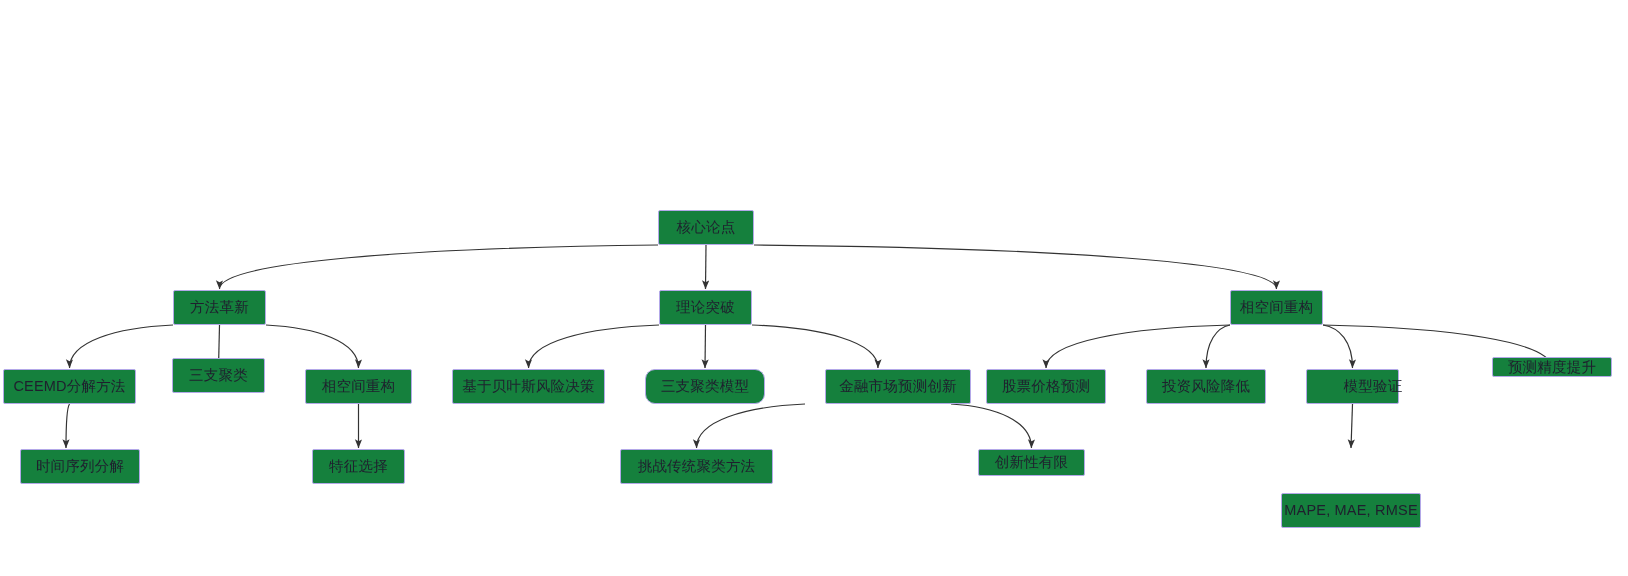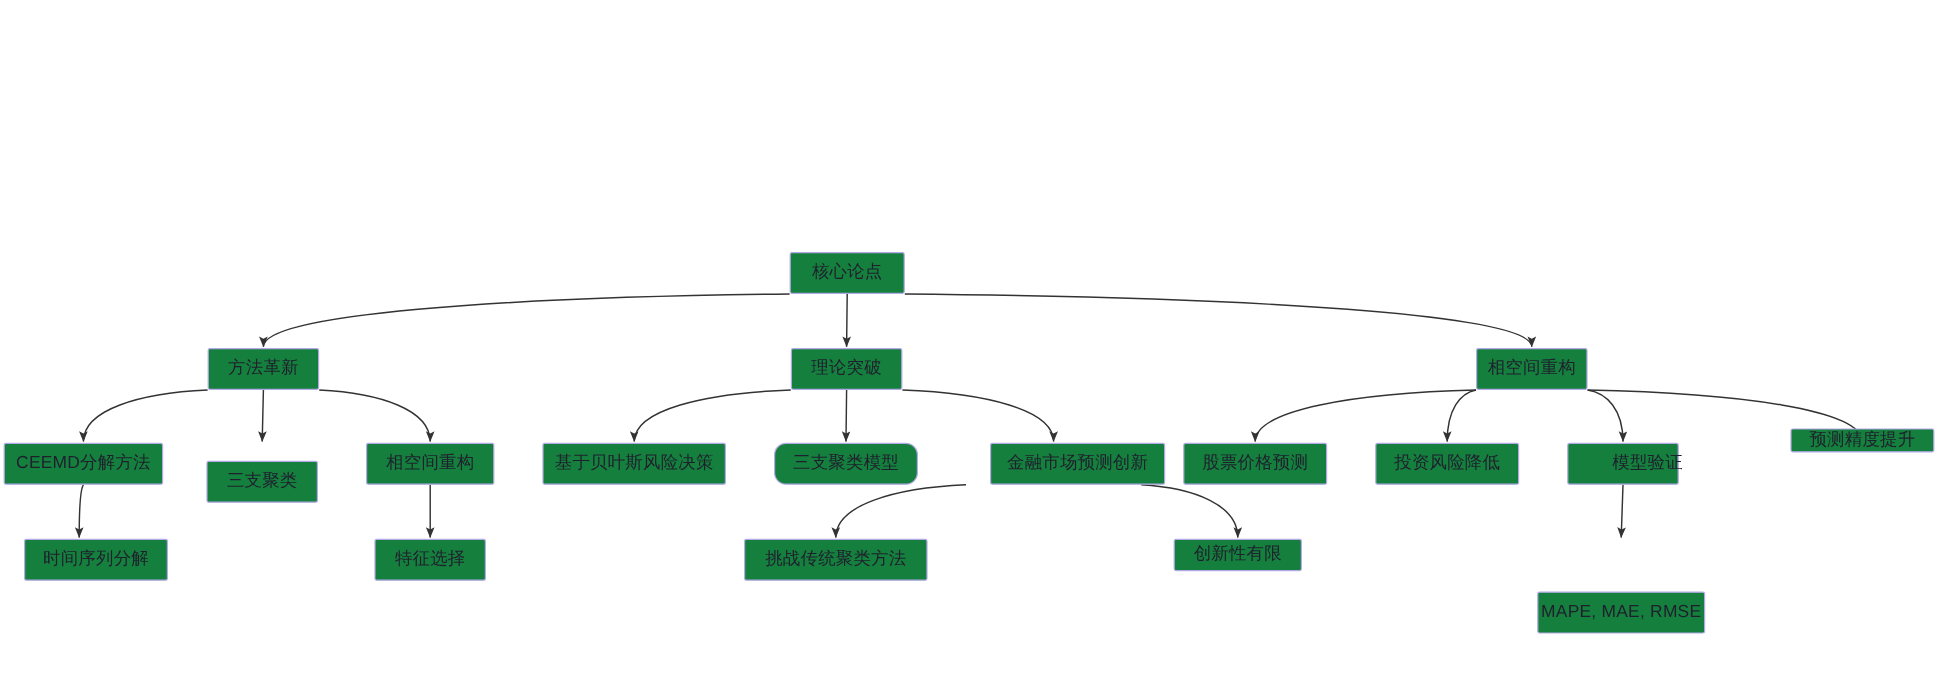--- a/index.html
+++ b/index.html
@@ -90,21 +90,21 @@
       </div>
       <div class="node" style="left: 659px; top: 290px; width: 93px; height: 35px;">
         <span class="node-label">理论突破</span>
       </div>
       <div class="node" style="left: 1230px; top: 290px; width: 93px; height: 35px;">
         <span class="node-label">相空间重构</span>
       </div>
       <div class="node" style="left: 3px; top: 369px; width: 133px; height: 35px;">
         <span class="node-label">CEEMD分解方法</span>
       </div>
-      <div class="node" style="left: 172px; top: 384px; width: 93px; height: 35px;">
+      <div class="node" style="left: 172px; top: 358px; width: 93px; height: 35px;">
         <span class="node-label">三支聚类</span>
       </div>
       <div class="node" style="left: 305px; top: 369px; width: 107px; height: 35px;">
         <span class="node-label">相空间重构</span>
       </div>
       <div class="node" style="left: 452px; top: 369px; width: 153px; height: 35px;">
         <span class="node-label">基于贝叶斯风险决策</span>
       </div>
       <div class="node" style="left: 645px; top: 369px; width: 120px; height: 35px; border-radius: 10px;">
         <span class="node-label">三支聚类模型</span>

